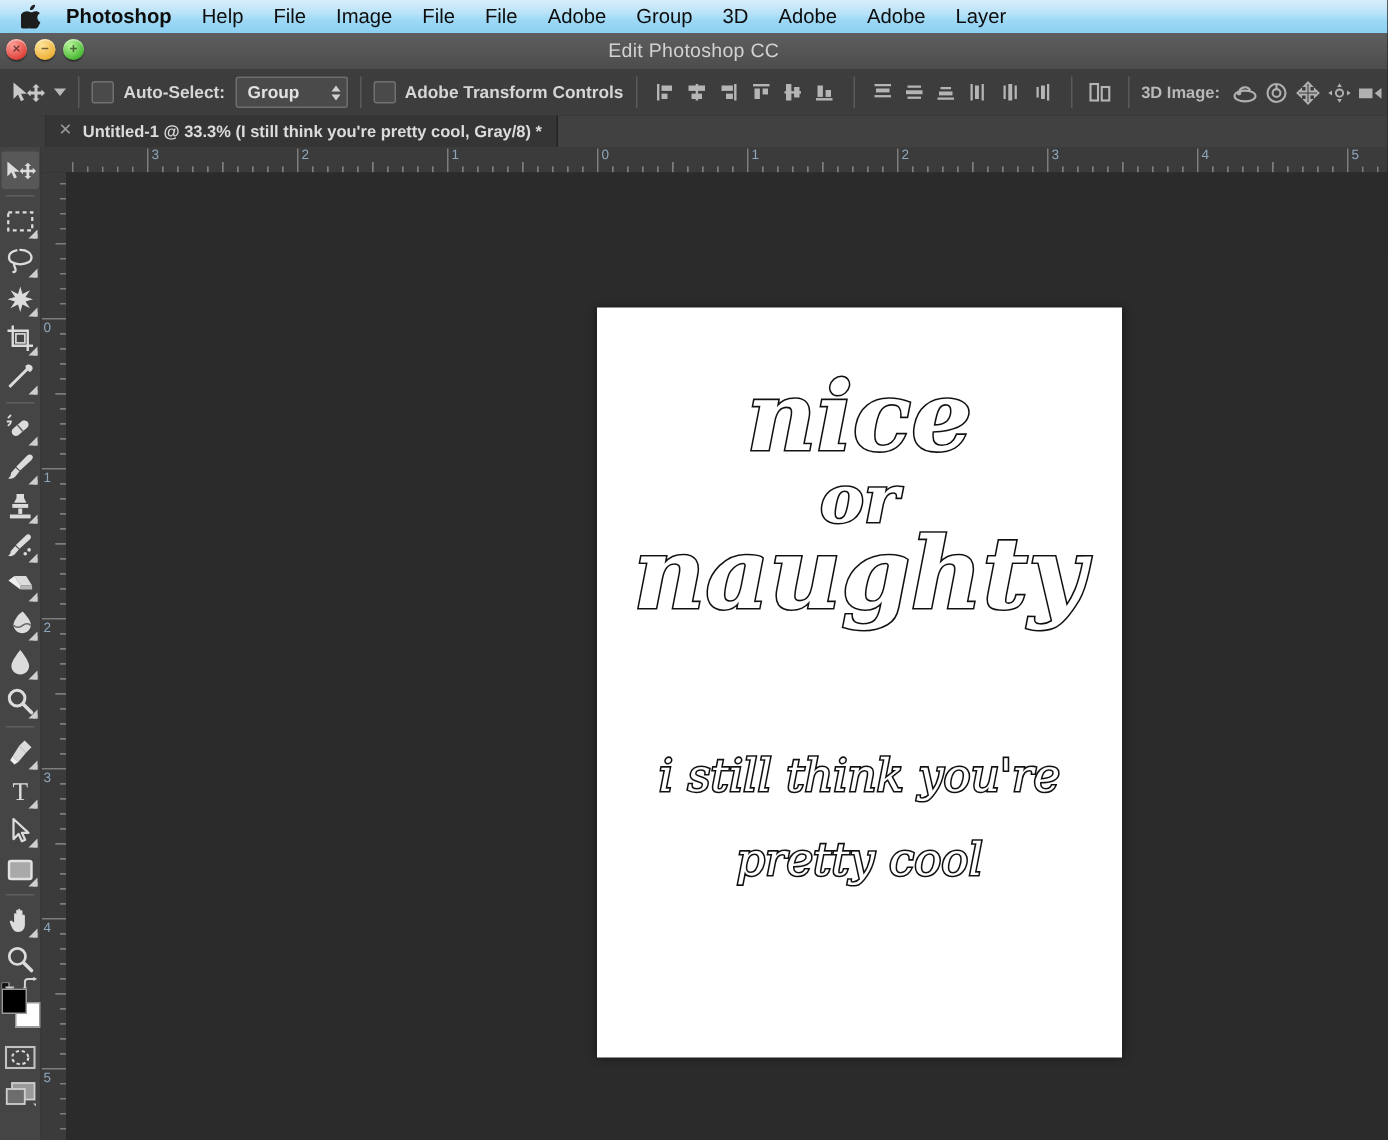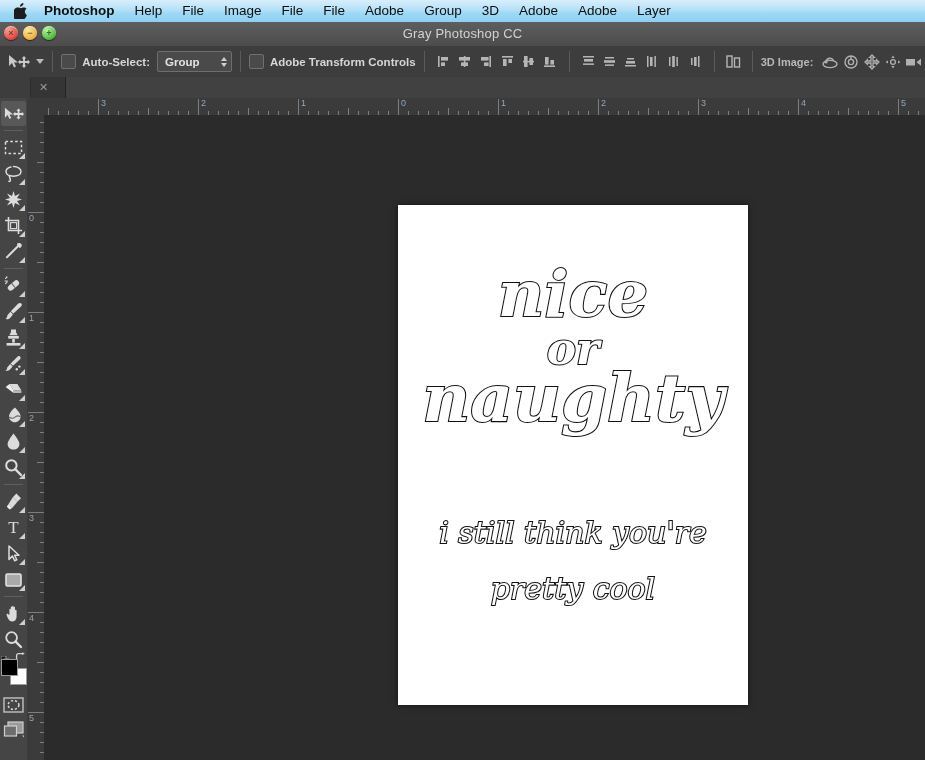--- a/index.html
+++ b/index.html
@@ -143,21 +143,21 @@
   .rlabelV{position:absolute;left:2px;color:#8fa7bd;font-size:9px;line-height:9px;}
 
   
   .workspace{
     position:absolute;left:44px;top:115px;width:881px;height:645px;background:#2b2b2b;
   }
   .canvas{
     position:absolute;left:354px;top:90px;width:350px;height:500px;background:#ffffff;
     box-shadow:0 0 6px rgba(0,0,0,.55);
   }
-  .art{position:absolute;left:0;top:16px;width:350px;height:500px;}
+  .art{position:absolute;left:0;top:0;width:350px;height:500px;}
   .art svg{display:block;width:350px;height:500px;}
   .ot{
     fill:#ffffff;stroke:#111111;stroke-width:2.1;
     paint-order:stroke fill;
     font-family:"DejaVu Serif",serif;
   }
 </style>
 </head>
 <body>
 
@@ -189,21 +189,21 @@
       <div class="wb close">
           <i>×</i>
         </div>
       <div class="wb min">
           <i>−</i>
         </div>
       <div class="wb max">
           <i>+</i>
         </div>
     </div>
-    <div class="titletext">Gray Photoshop CC</div>
+    <div class="titletext">Edit Photoshop CC</div>
   </div>
 
   <div class="optionsbar">
 
     <div class="opt-toolicon">
       <svg width="22" height="16" viewBox="0 0 22 16">
         <path d="M1 1 L1 12 L4 9 L6 13.5 L8 12.5 L6 8.5 L10 8.5 Z" fill="#c9c9c9"></path>
         <path d="M16 2 L18.4 4.4 L17 4.4 L17 7 L19.6 7 L19.6 5.6 L22 8 L19.6 10.4 L19.6 9 L17 9 L17 11.6 L18.4 11.6 L16 14 L13.6 11.6 L15 11.6 L15 9 L12.4 9 L12.4 10.4 L10 8 L12.4 5.6 L12.4 7 L15 7 L15 4.4 L13.6 4.4 Z" fill="#c9c9c9"></path>
       </svg>
     </div>
@@ -360,20 +360,21 @@
           <rect x="2" y="5" width="9" height="6.5" fill="#b0b0b0"></rect>
           <path d="M12.5 8.2 L17 4.6 L17 11.8 Z" fill="#b0b0b0"></path>
         </svg>
     </div>
   </div>
 
   <div class="tabbar">
     <div class="preset-strip"></div>
     <div class="doctab">
       <span class="tabclose">✕</span>
+      <span class="tabtitle">Untitled-1 @ 33.3% (I still think you're pretty cool, Gray/8) *</span>
     </div>
   </div>
 
   <div class="toolbar">
 
     <div class="tool active">
       <svg width="20" height="16" viewBox="0 0 22 16">
         <path d="M1 1 L1 12 L4 9 L6 13.5 L8 12.5 L6 8.5 L10 8.5 Z" fill="#dcdcdc"></path>
         <path d="M16 2 L18.4 4.4 L17 4.4 L17 7 L19.6 7 L19.6 5.6 L22 8 L19.6 10.4 L19.6 9 L17 9 L17 11.6 L18.4 11.6 L16 14 L13.6 11.6 L15 11.6 L15 9 L12.4 9 L12.4 10.4 L10 8 L12.4 5.6 L12.4 7 L15 7 L15 4.4 L13.6 4.4 Z" fill="#dcdcdc"></path>
       </svg>

